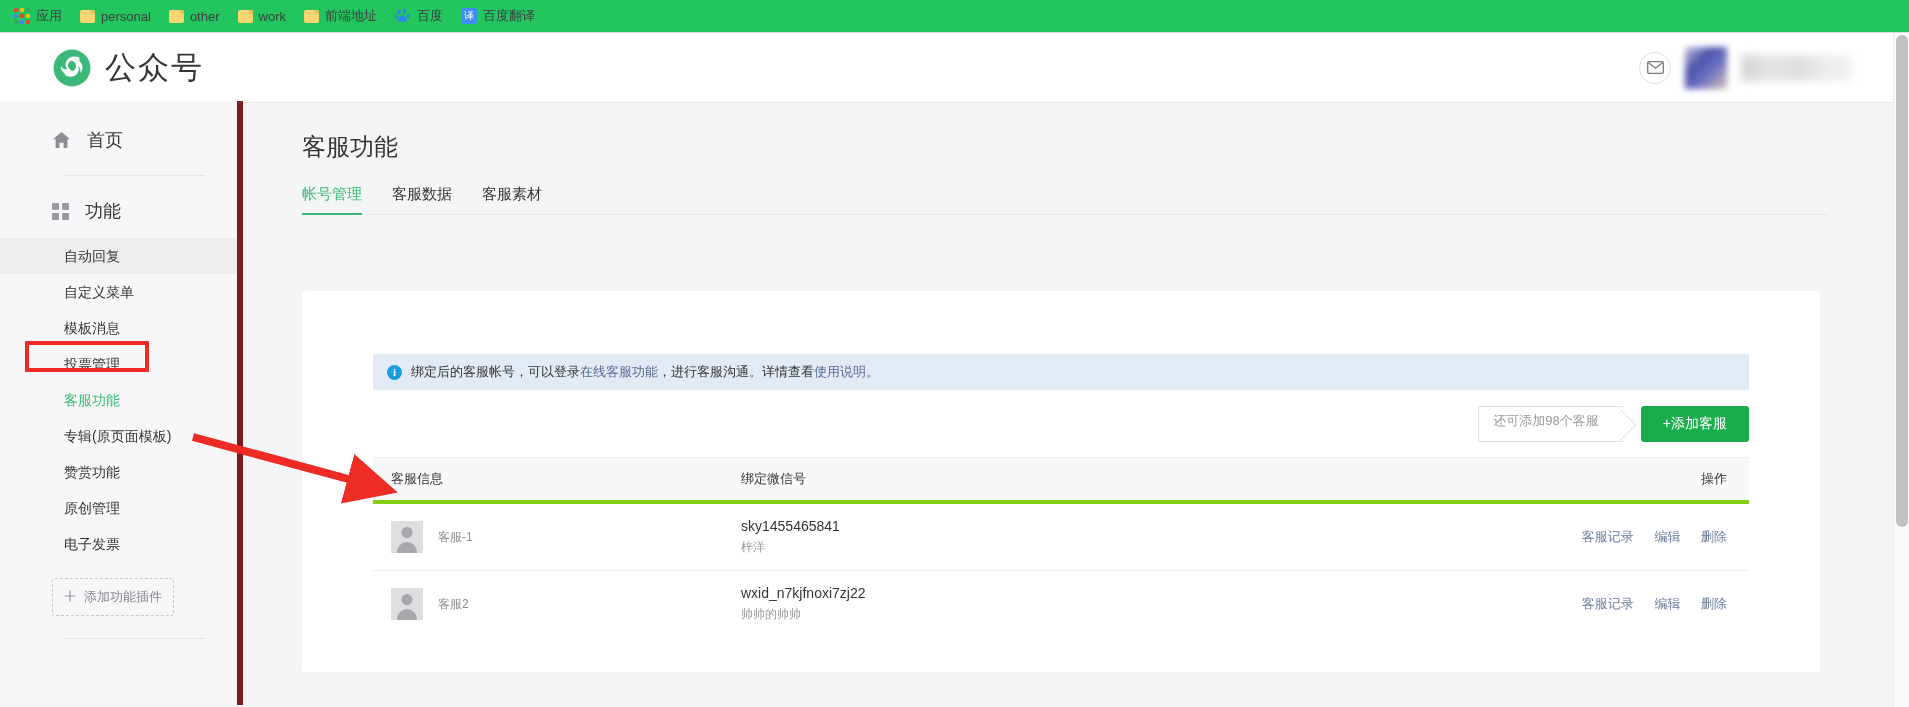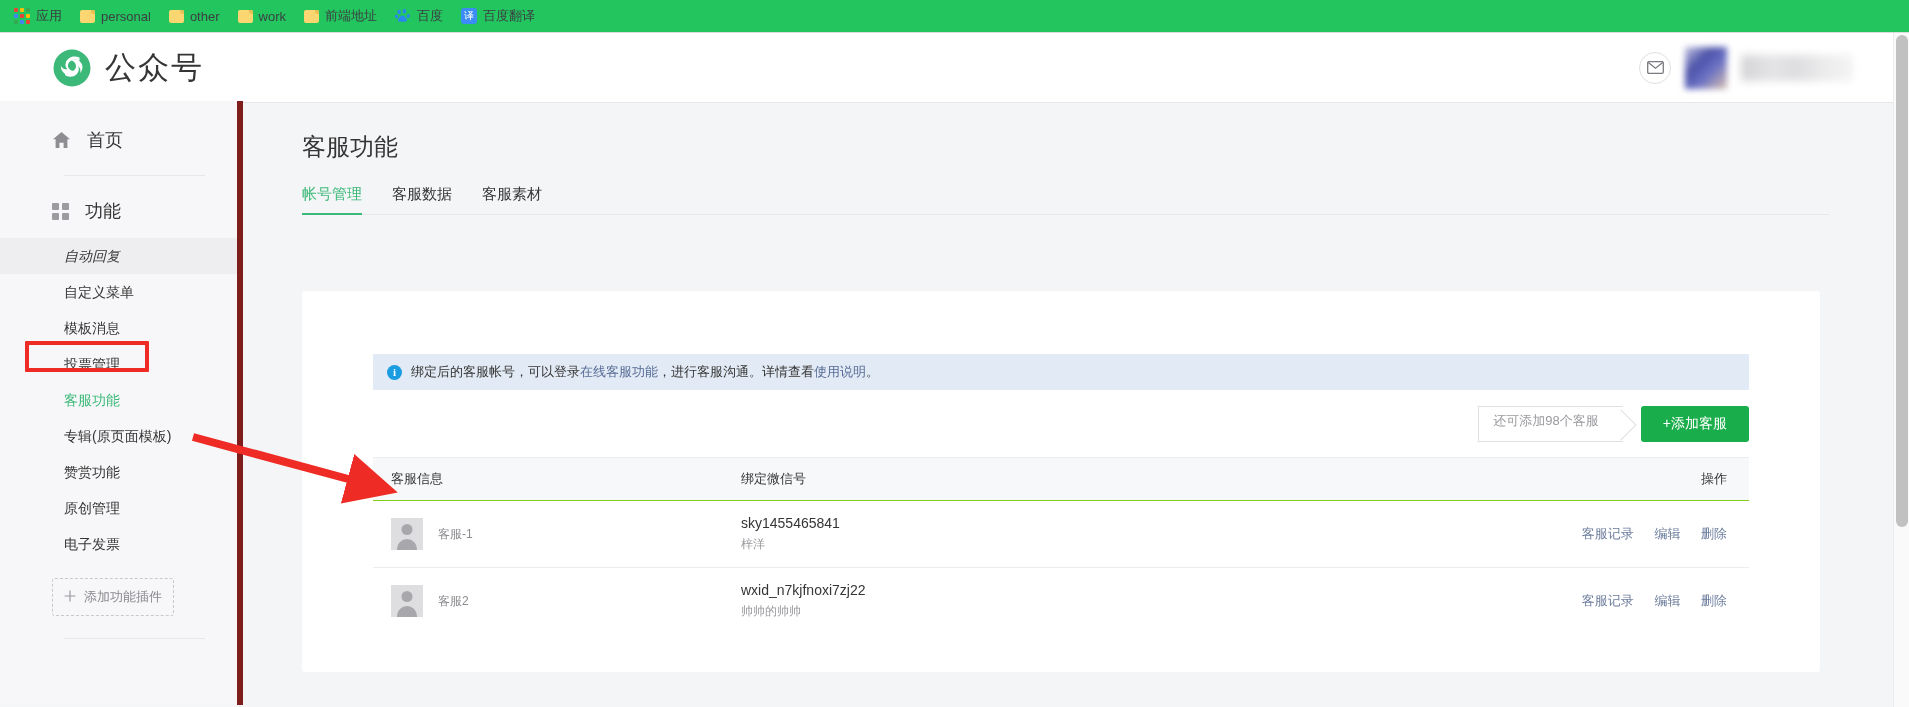--- a/index.html
+++ b/index.html
@@ -74,21 +74,21 @@
   .nav-group { padding-top: 12px; }
   .nav-top {
     display:flex; align-items:center; gap: 16px;
     padding: 15px 0 15px 52px; font-size: 18px; color: #353535;
   }
   .nav-divider { height:1px; background:#e7e7eb; margin: 8px 32px 8px 64px; }
   .nav-sub {
     display:block; padding: 8px 0 8px 64px;
     font-size: 14px; color: #353535; line-height: 20px;
   }
-  .nav-sub.hovered { background:#eeeef0;font-style:italic; }
+  .nav-sub.hovered { background:#eeeef0; }
   .nav-sub.active { color: #3bb978; }
   .add-plugin {
     margin: 16px 0 0 52px; width: 122px; height: 38px;
     border: 1px dashed #c9c9cd; border-radius: 3px;
     display:flex; align-items:center; justify-content:center; gap: 8px;
     font-size: 13px; color: #8a8a8f;
   }
   .home-icon { width:19px; height:18px; }
   .grid-icon { width:17px; height:17px; display:grid;
     grid-template-columns:1fr 1fr; grid-template-rows:1fr 1fr; gap:3px; }
@@ -145,21 +145,21 @@
     padding: 0 22px; font-size: 14px; margin-left: 18px; cursor:pointer;
     display:flex; align-items:center; font-family: inherit;
   }
 
   table.kf-table {
     position:absolute; top: 166px; left: 71px; width: 1376px;
     border-collapse: collapse; font-size: 13px;
   }
   .kf-table th {
     background:#f7f8fa; text-align:left; font-weight: 400; color:#353535;
-    padding: 12px 0 12px 18px; border-top:1px solid #ededf0; border-bottom:1px solid #84cc16;
+    padding: 12px 0 12px 18px; border-top:1px solid #ededf0; border-bottom:4px solid #84cc16;
     font-size: 13px;
   }
   .kf-table th.op, .kf-table td.op { text-align:right; padding-right: 22px; padding-left:0; }
   .kf-table td {
     padding: 14px 0 14px 18px; border-bottom:1px solid #ededf0; vertical-align: middle;
   }
   .kf-table tr:last-child td { border-bottom: none; }
   .who { display:flex; align-items:center; gap: 15px; }
   .av { width: 32px; height: 32px; background:#dedee1; position:relative; flex:none; }
   .av:before {

